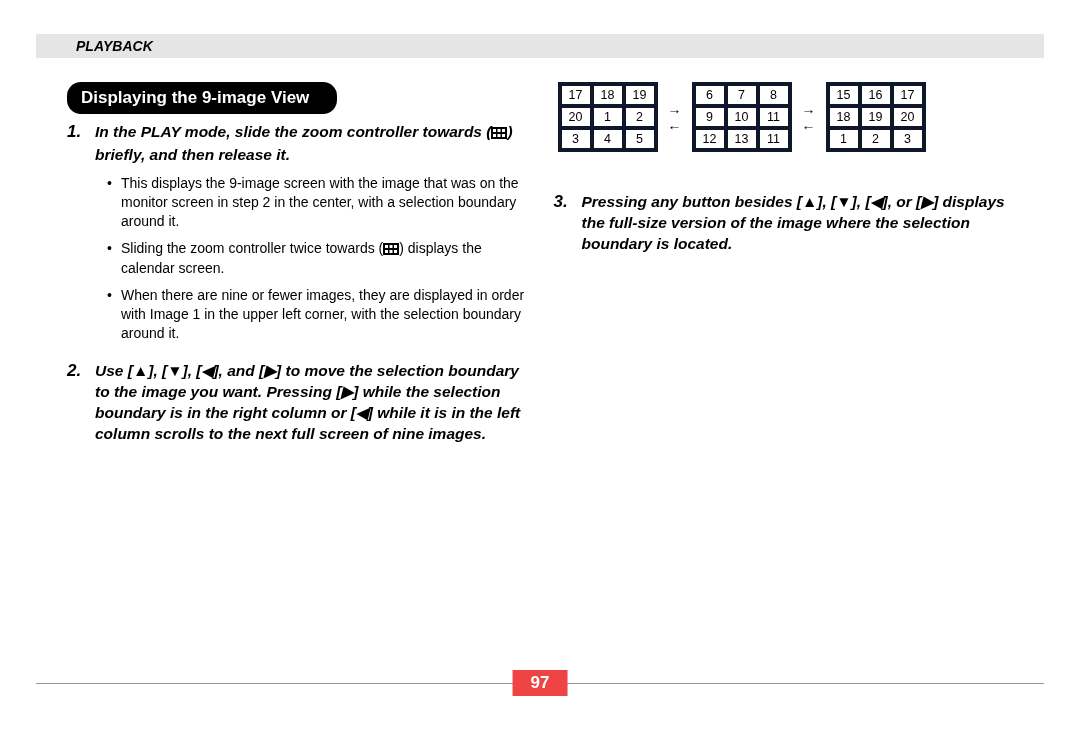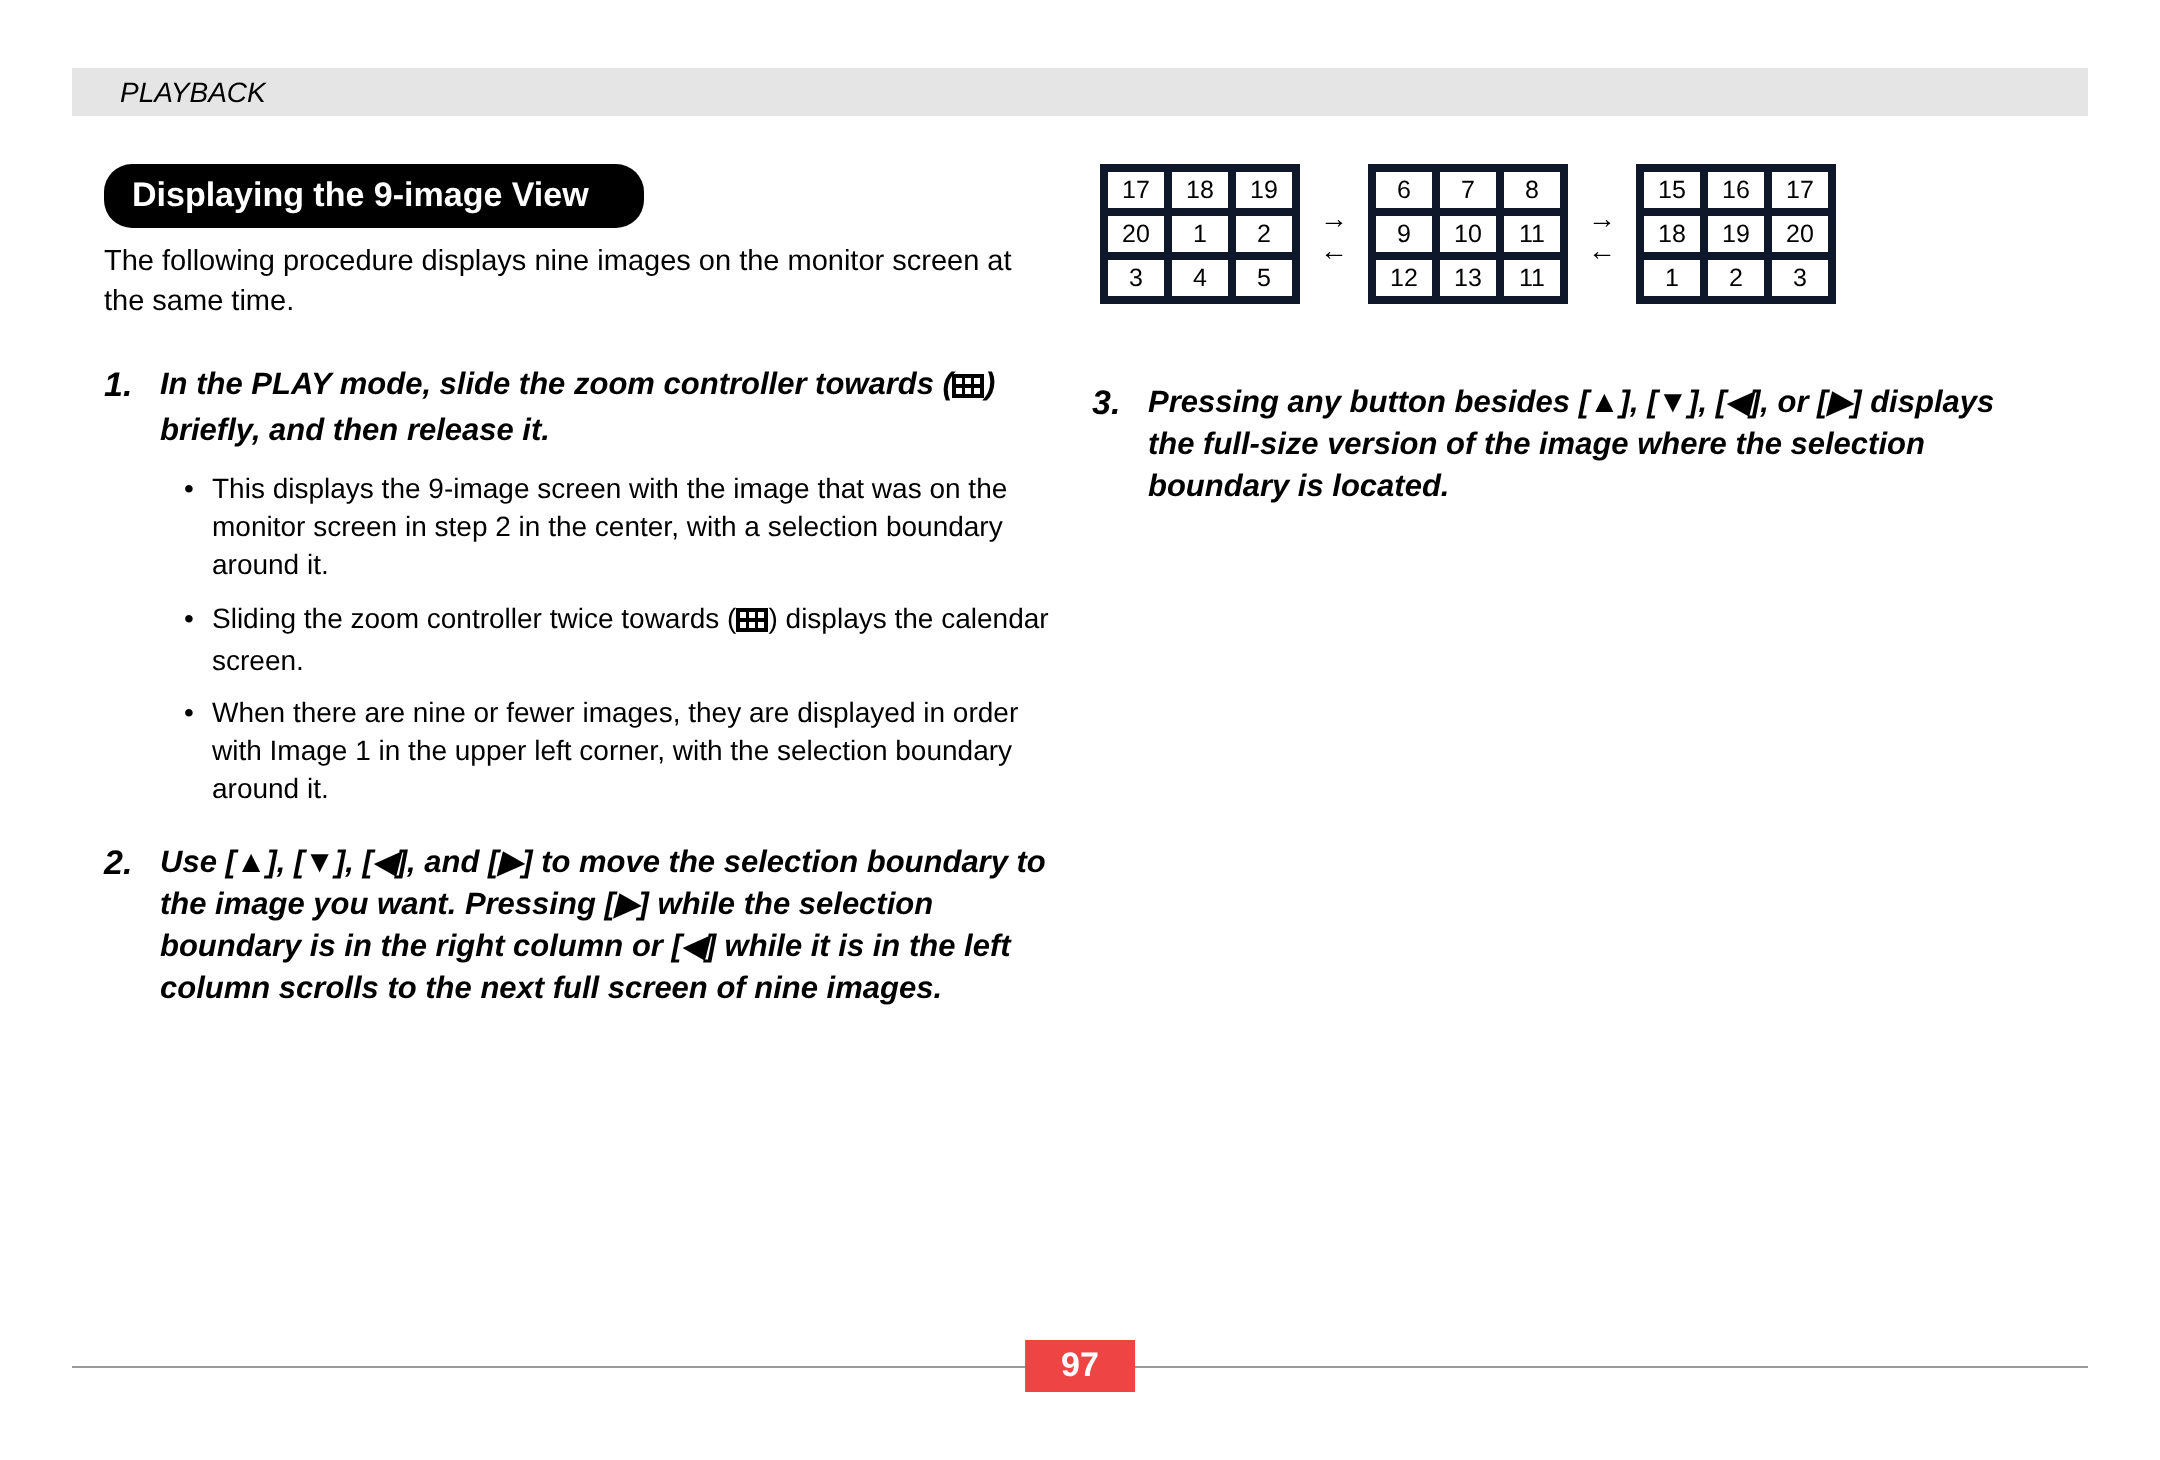--- a/index.html
+++ b/index.html
@@ -15,29 +15,29 @@
     position: absolute;
     top: 34px;
     left: 36px;
     right: 36px;
     height: 24px;
     background: #e5e5e5;
   }
   .header-label {
     position: absolute;
     top: 38px;
-    left: 60px;
+    left: 76px;
     font-size: 14px;
-    font-weight: normal;
+    font-weight: bold;
     font-style: italic;
   }
   .columns {
     position: absolute;
     top: 82px;
-    left: 52px;
+    left: 67px;
     right: 60px;
     display: flex;
     gap: 20px;
   }
   .col {
     flex: 1;
     min-width: 0;
   }
   .section-header {
     display: inline-block;
@@ -151,21 +151,20 @@
 </style>
 </head>
 <body>
 
 <div class="header-bar"></div>
 <div class="header-label">PLAYBACK</div>
 
 <div class="columns">
   <div class="col">
     <div class="section-header">Displaying the 9-image View</div>
-    <div class="intro">The following procedure displays nine images on the monitor screen at the same time.</div>
 
     <div class="step">
       <div class="step-num">1.</div>
       <div class="step-body">
         <span>In the PLAY mode, slide the zoom controller towards (</span><span class="icon-box"><svg width="16" height="12" viewBox="0 0 16 12">
               <rect x="0" y="0" width="16" height="12" fill="#000"></rect>
               <rect x="2" y="2" width="3" height="3" fill="#fff"></rect>
               <rect x="6.5" y="2" width="3" height="3" fill="#fff"></rect>
               <rect x="11" y="2" width="3" height="3" fill="#fff"></rect>
               <rect x="2" y="7" width="3" height="3" fill="#fff"></rect>

